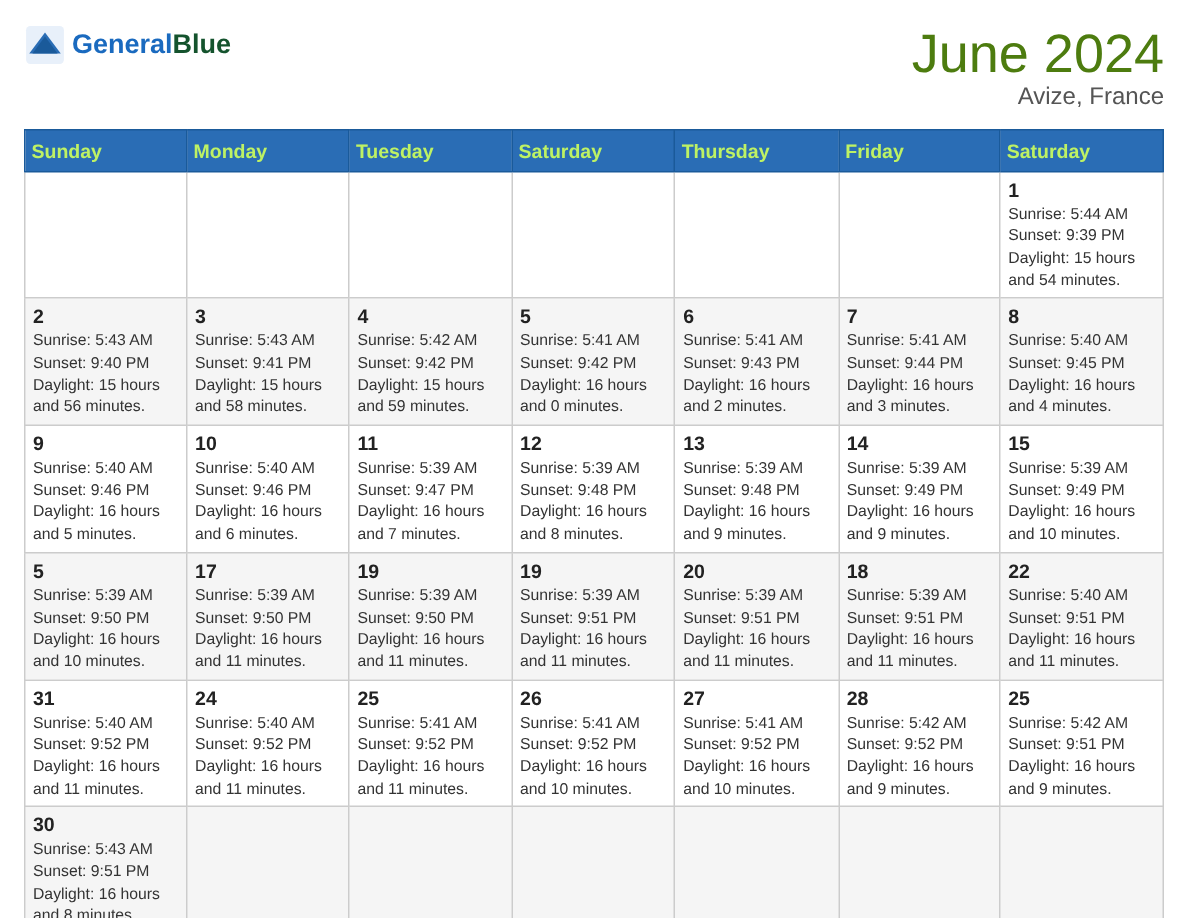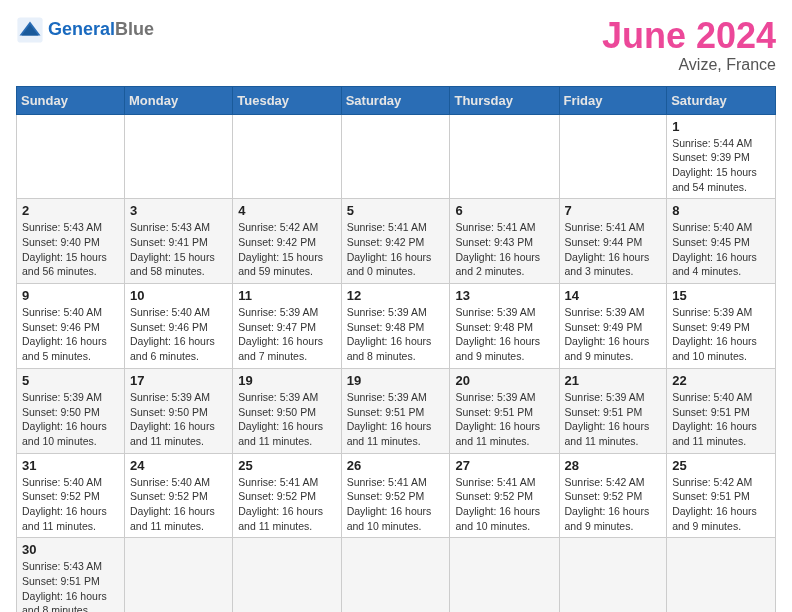--- a/index.html
+++ b/index.html
@@ -32,36 +32,36 @@
     }
     .logo-icon {
       width: 28px;
       height: 28px;
     }
     .title-area {
       text-align: right;
     }
     .month-year {
       font-size: 36px;
-      font-weight: bold;
-      color: #ec4899;
+      font-weight: normal;
+      color: #4d7c0f;
       line-height: 1.1;
     }
     .location {
       font-size: 16px;
       color: #555;
     }
     .calendar-table {
       width: 100%;
       border-collapse: collapse;
       font-size: 11px;
     }
     .calendar-table th {
       background-color: #2a6db5;
-      color: #e5e5e5;
+      color: #bef264;
       padding: 6px 4px;
       text-align: left;
       font-size: 13px;
       font-weight: bold;
       border: 1px solid #1a5a9a;
     }
     .calendar-table td {
       border: 1px solid #ccc;
       vertical-align: top;
       padding: 4px 5px;
@@ -94,21 +94,21 @@
 <body>
 
 <div class="header-area">
   <div class="logo">
     <svg class="logo-icon" viewBox="0 0 40 40">
       <rect x="2" y="2" width="36" height="36" rx="4" fill="#e8f0fa"></rect>
       <polygon points="20,8 35,28 5,28" fill="#2a6db5"></polygon>
       <polygon points="20,12 32,28 8,28" fill="#1a5a9a"></polygon>
     </svg>
     <div class="logo-text">
-      <span>General</span><span style="color:#737373">Blue</span>
+      <span>General</span><span style="color:#14532d">Blue</span>
     </div>
   </div>
   <div class="title-area">
     <div class="month-year">June 2024</div>
     <div class="location">Avize, France</div>
   </div>
 </div>
 
 <table class="calendar-table">
   <thead>
@@ -291,21 +291,21 @@
         <td>
           <div class="cell-content">
             <div class="day-number">20</div>
             <div class="day-info" style="white-space: pre-line;">Sunrise: 5:39 AM
 Sunset: 9:51 PM
 Daylight: 16 hours and 11 minutes.</div>
           </div>
         </td>
         <td>
           <div class="cell-content">
-            <div class="day-number">21</div>
+            <div class="day-number">18</div>
             <div class="day-info" style="white-space: pre-line;">Sunrise: 5:39 AM
 Sunset: 9:51 PM
 Daylight: 16 hours and 11 minutes.</div>
           </div>
         </td>
         <td>
           <div class="cell-content">
             <div class="day-number">22</div>
             <div class="day-info" style="white-space: pre-line;">Sunrise: 5:40 AM
 Sunset: 9:51 PM

